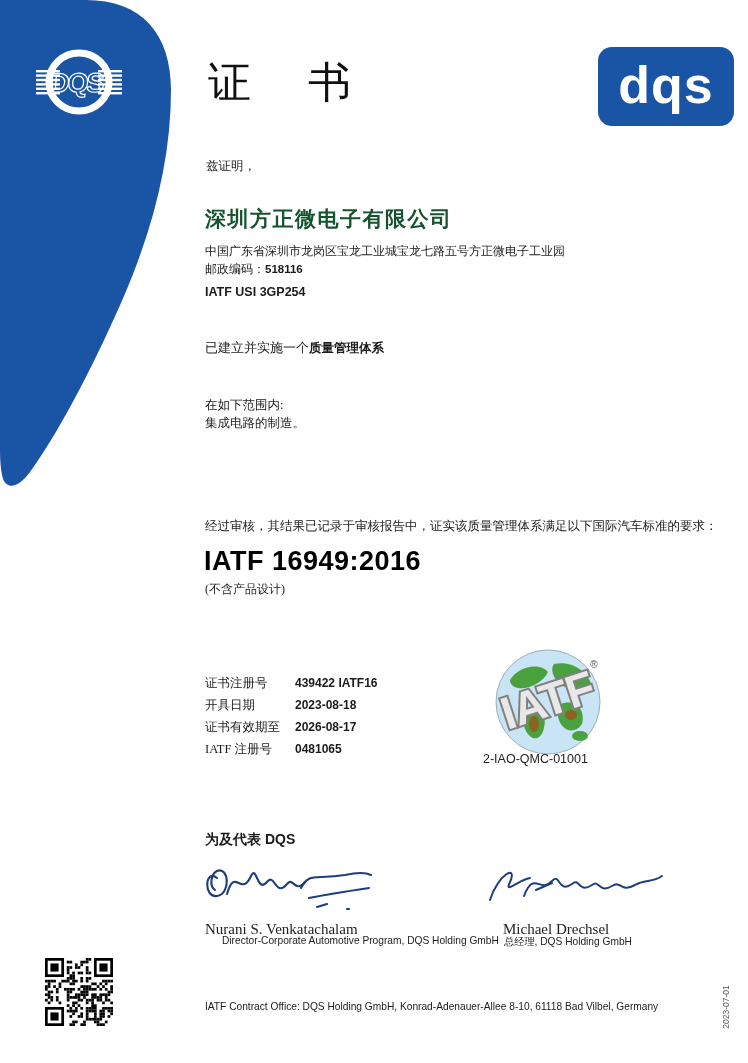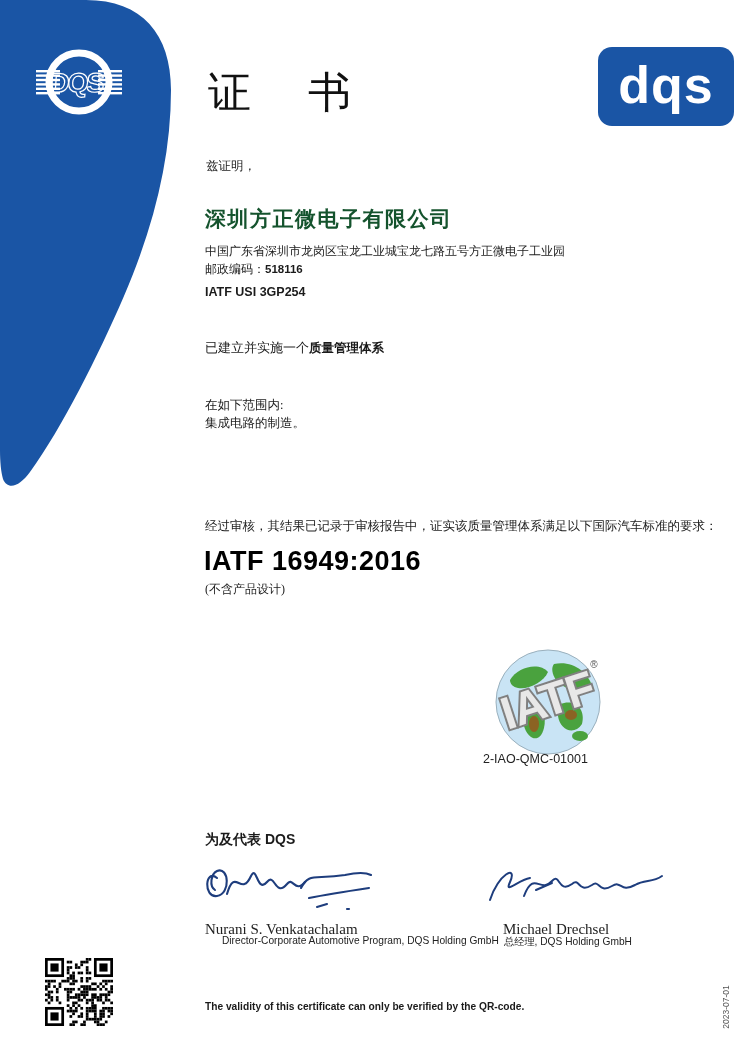--- a/index.html
+++ b/index.html
@@ -7,21 +7,21 @@
   .page {
     position:relative; width:748px; height:1063px; margin:0 auto;
     background:#ffffff; overflow:hidden;
     font-family:"Liberation Serif","DejaVu Serif",serif; color:#1b1b1b;
   }
   .sans { font-family:"Liberation Sans","DejaVu Sans",sans-serif; }
 
   .petal-svg { position:absolute; left:0; top:0; width:180px; height:500px; }
 
   .doc-title {
-    position:absolute; left:208px; top:64px;
+    position:absolute; left:208px; top:54px;
     font-size:43px; letter-spacing:57px; color:#111; font-weight:400;
     white-space:nowrap;
   }
   .intro { position:absolute; left:206px; top:158px; font-size:12.5px; }
 
   .company-name {
     position:absolute; left:205px; top:205px;
     font-size:21px; font-weight:bold; letter-spacing:1.5px; color:#14532d;
   }
   .company-address { position:absolute; left:205px; top:243px; font-size:12px; }
@@ -130,20 +130,38 @@
   <div class="qms-line">
     <span>已建立并实施一个</span><b>质量管理体系</b>
   </div>
   <div class="scope-label">在如下范围内:</div>
   <div class="scope-text">集成电路的制造。</div>
   <div class="audit-line">经过审核，其结果已记录于审核报告中，证实该质量管理体系满足以下国际汽车标准的要求：</div>
 
   <div class="standard-name sans">IATF 16949:2016</div>
   <div class="standard-note">(不含产品设计)</div>
 
+  <div class="details">
+    <div class="row">
+      <span class="lbl">证书注册号</span>
+      <span class="val">439422 IATF16</span>
+    </div>
+    <div class="row">
+      <span class="lbl">开具日期</span>
+      <span class="val">2023-08-18</span>
+    </div>
+    <div class="row">
+      <span class="lbl">证书有效期至</span>
+      <span class="val">2026-08-17</span>
+    </div>
+    <div class="row">
+      <span class="lbl">IATF 注册号</span>
+      <span class="val">0481065</span>
+    </div>
+  </div>
 
   <svg class="iatf-globe" viewBox="0 0 112 112" aria-hidden="true">
     <circle cx="56" cy="56" r="52" fill="#c9e4f5" stroke="#9ab0bd" stroke-width="1"></circle>
     <g fill="#4aa23e">
       <path d="M18,34 C26,20 48,16 56,26 C52,36 36,44 26,42 C21,41 18,38 18,34 Z"></path>
       <path d="M62,18 C80,14 96,26 100,40 C90,48 72,44 64,34 C60,28 59,22 62,18 Z"></path>
       <path d="M34,68 C44,60 56,64 52,82 C48,98 36,94 32,80 C31,75 31,71 34,68 Z"></path>
       <path d="M68,58 C84,52 94,64 90,78 C82,90 68,84 66,70 C65,65 65,61 68,58 Z"></path>
       <ellipse cx="88" cy="90" rx="8" ry="5"></ellipse>
     </g>
@@ -389,18 +407,18 @@
       <rect x="2" y="2" width="3" height="3" fill="#000"></rect>
       <rect x="18" y="0" width="7" height="7" fill="#000"></rect>
       <rect x="19" y="1" width="5" height="5" fill="#fff"></rect>
       <rect x="20" y="2" width="3" height="3" fill="#000"></rect>
       <rect x="0" y="18" width="7" height="7" fill="#000"></rect>
       <rect x="1" y="19" width="5" height="5" fill="#fff"></rect>
       <rect x="2" y="20" width="3" height="3" fill="#000"></rect>
     </svg>
 
   <div class="footer">
-    <div class="b">The validity of this certificate can only be verified by the QR-code.</div>
+    <div>IATF Contract Office: DQS Holding GmbH, Konrad-Adenauer-Allee 8-10, 61118 Bad Vilbel, Germany</div>
   </div>
 
   <div class="side-date">2023-07-01</div>
 
 </div>
 
 </body></html>

